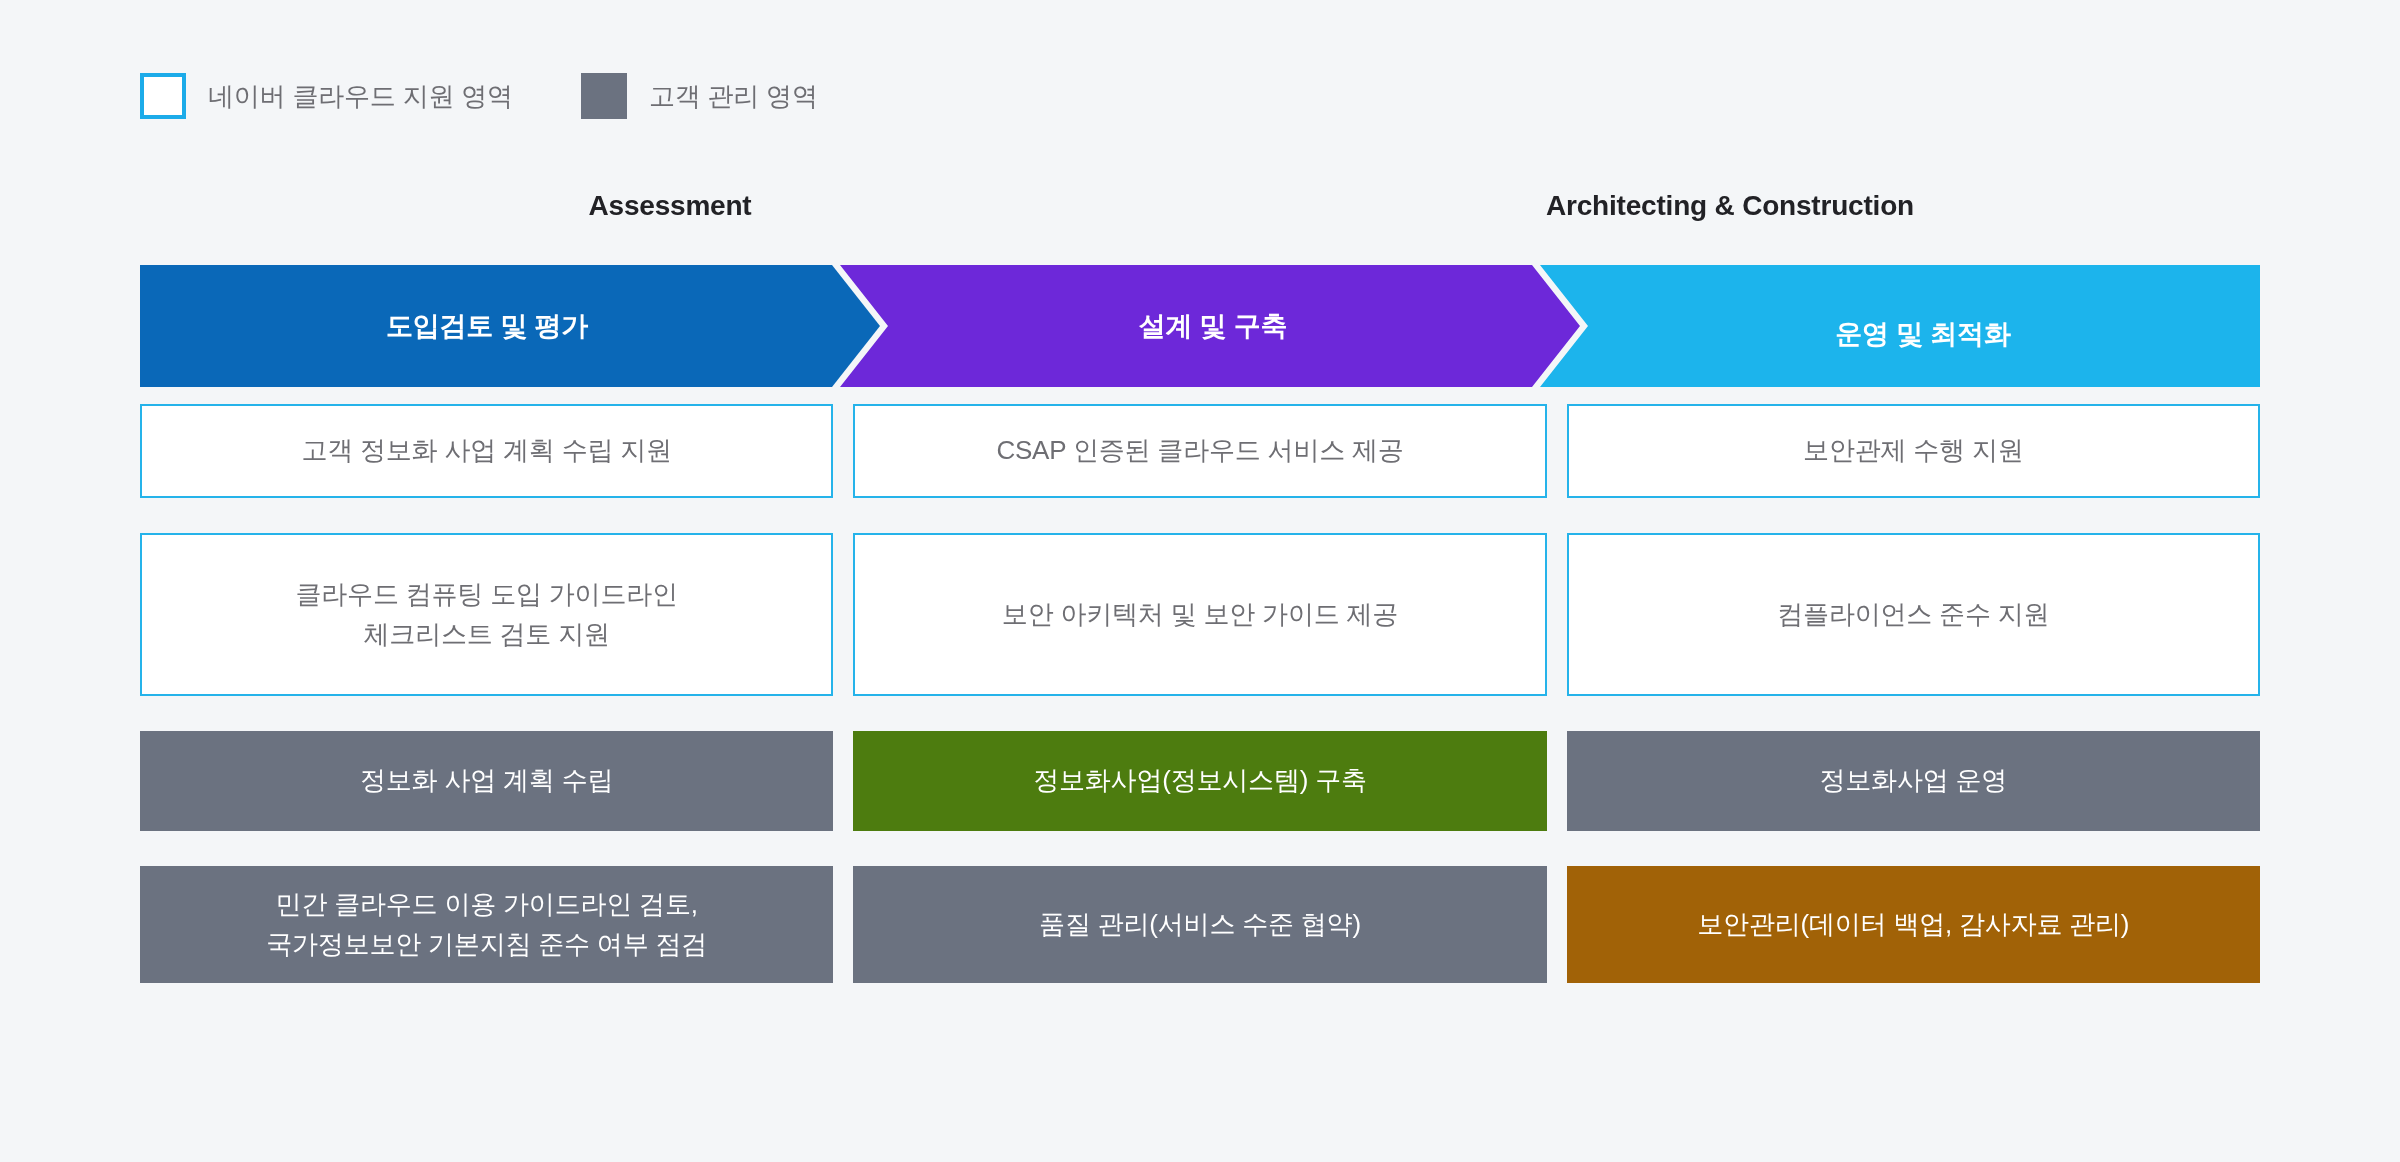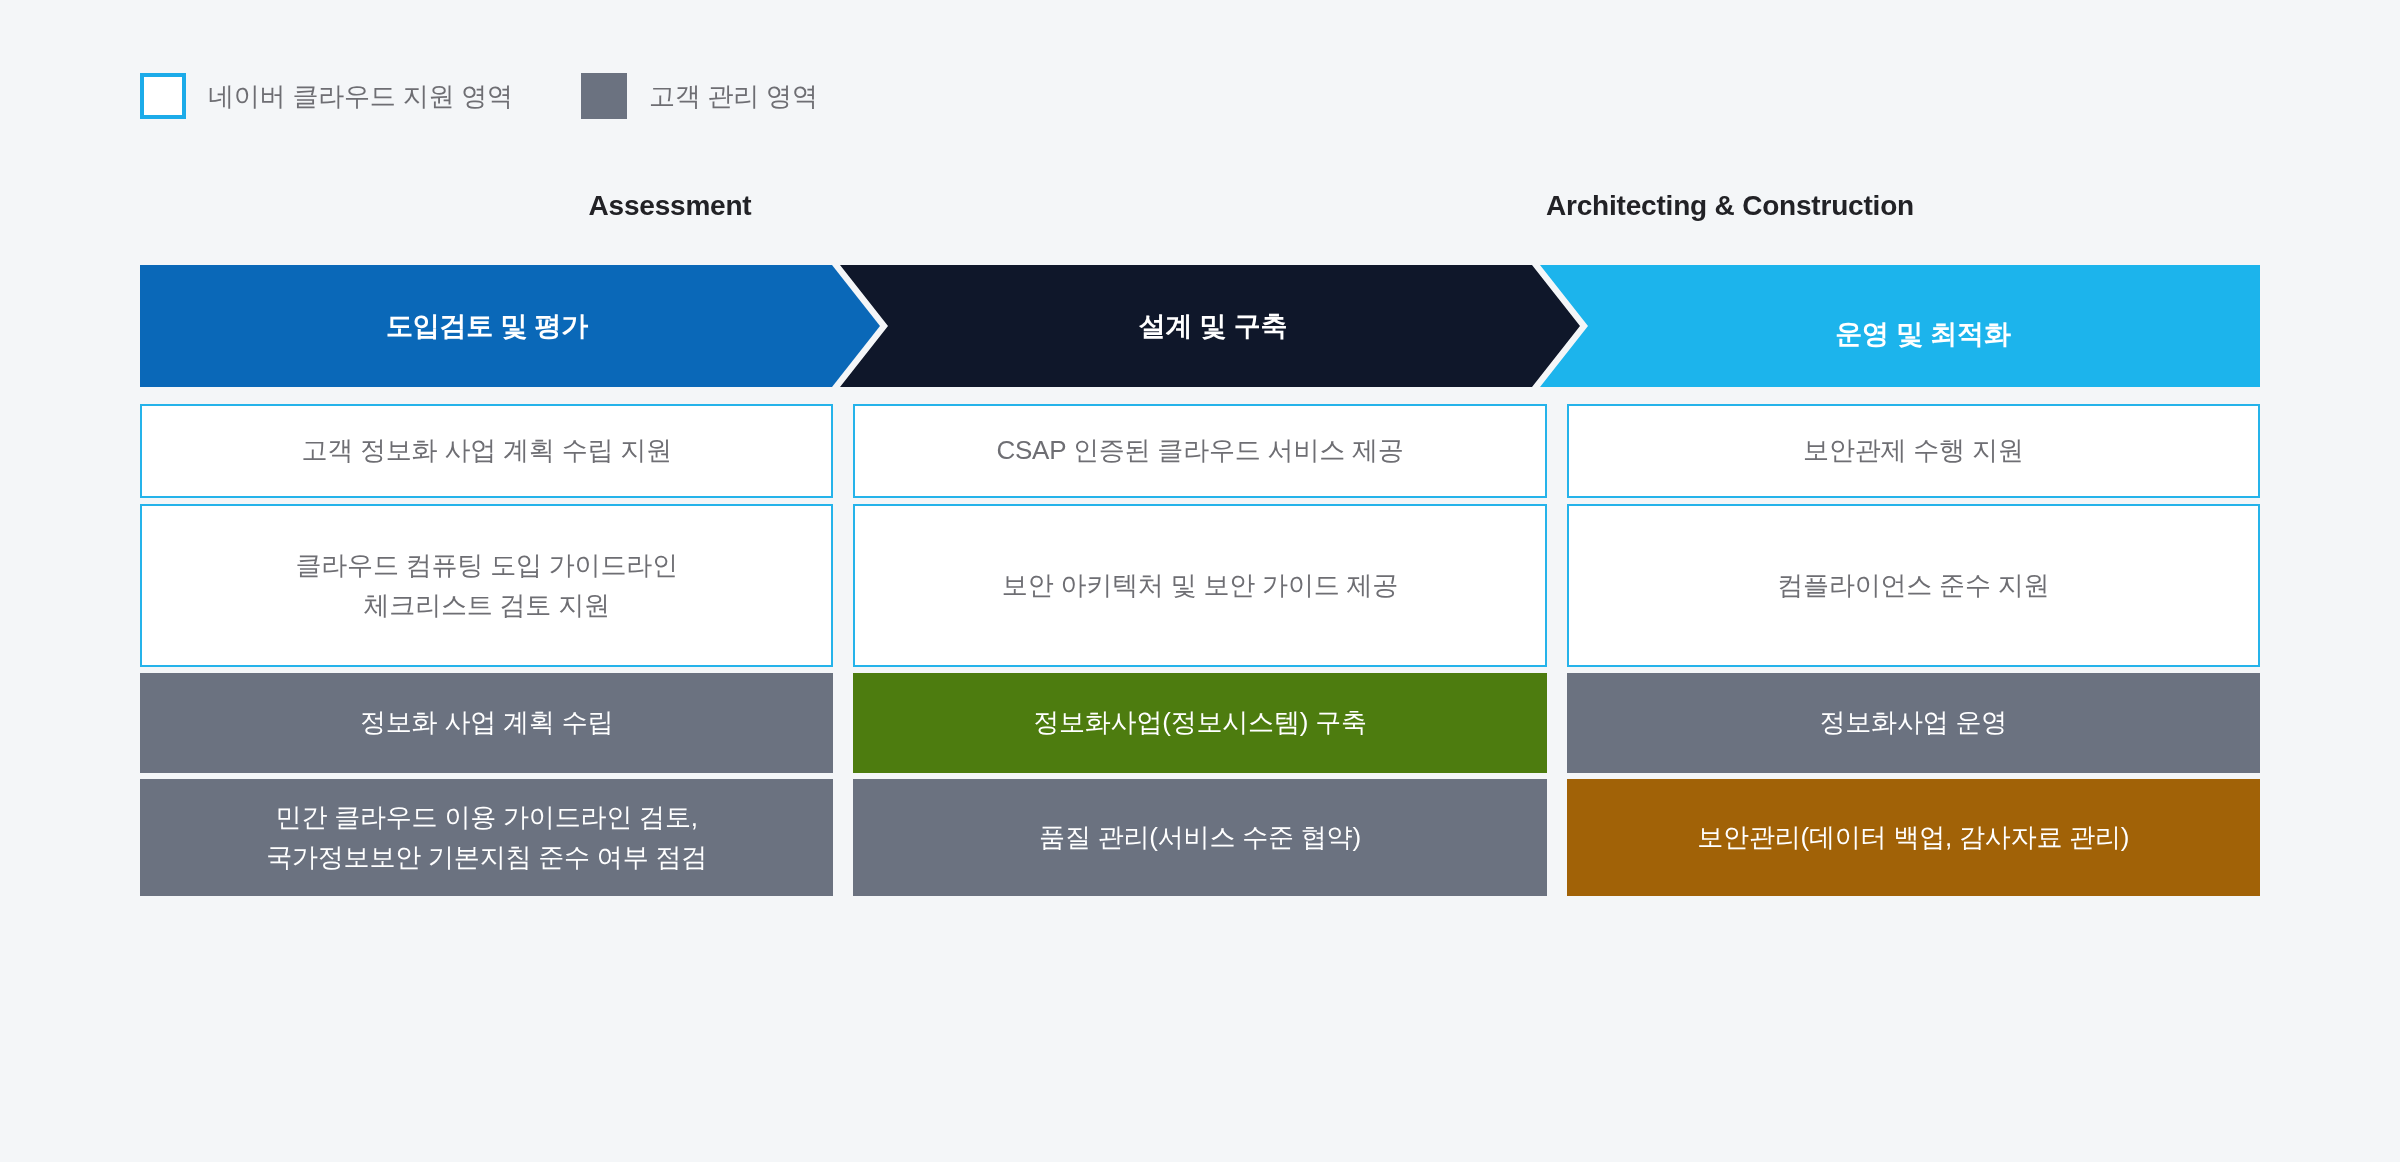--- a/index.html
+++ b/index.html
@@ -133,21 +133,21 @@
   
   .grid {
     position: absolute;
     left: 140px;
     top: 404px;
     width: 2120px;
   }
   .grid-row {
     display: flex;
     gap: 20px;
-    margin-bottom: 6px;
+    margin-bottom: 35px;
   }
   .grid-row:last-child { margin-bottom: 0; }
 
   .cell {
     flex: 1 1 0;
     box-sizing: border-box;
     display: flex;
     align-items: center;
     justify-content: center;
     text-align: center;
@@ -193,21 +193,21 @@
 
   <div class="headers">
     <div class="header-cell">Assessment</div>
     <div class="header-cell">Architecting &amp; Construction</div>
   </div>
 
   <div class="banner-row">
     <div class="banner s1" style="background: rgb(10, 104, 184); text-align: right;">
       <span class="banner-label">도입검토 및 평가</span>
     </div>
-    <div class="banner s2" style="background: #0f172a;">
+    <div class="banner s2" style="background: #6d28d9;">
       <span class="banner-label">설계 및 구축</span>
     </div>
     <div class="banner s3" style="background: rgb(28, 180, 236);">
       <span class="banner-label">운영 및 최적화</span>
     </div>
   </div>
 
   <div class="grid">
 
     <div class="grid-row row-h1">

